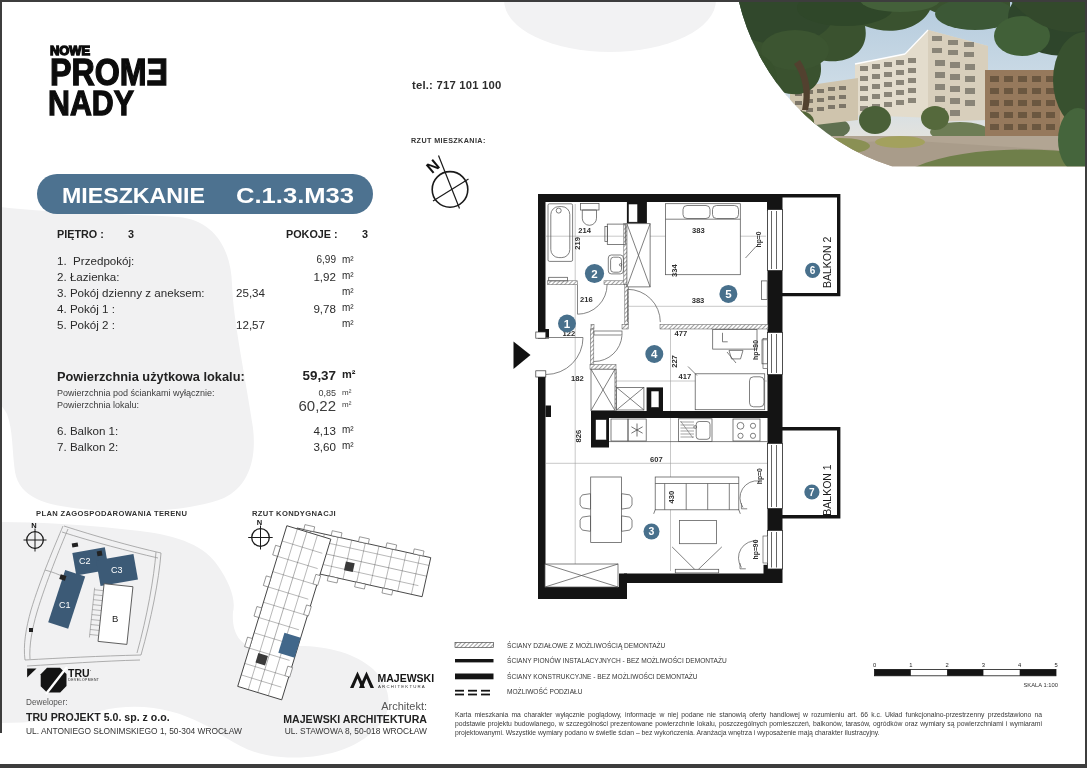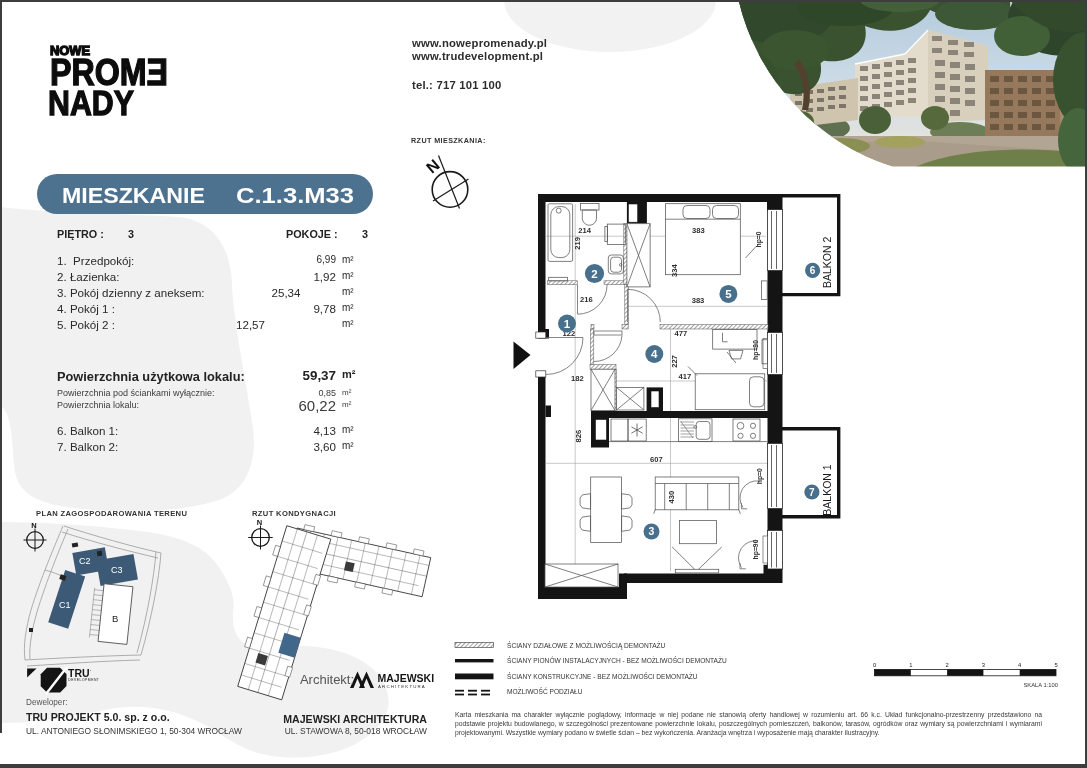--- a/index.html
+++ b/index.html
@@ -213,21 +213,20 @@
   </svg>
 
   <svg class="abs" style="left:40px;top:38px;z-index:2;" width="140" height="80" viewBox="0 0 140 80">
     <g fill="#0c0c0c" stroke="#0c0c0c" stroke-width="1.3" font-family="Liberation Sans,sans-serif" font-weight="bold">
       <text x="10" y="16.5" font-size="12.5" textLength="40" lengthAdjust="spacingAndGlyphs">NOWE</text>
       <text x="10" y="47" font-size="36.5" textLength="118" lengthAdjust="spacingAndGlyphs">PROMƎ</text>
       <text x="8" y="76.5" font-size="35.5" textLength="86" lengthAdjust="spacingAndGlyphs">NADY</text>
     </g>
   </svg>
 
-  <div class="abs hdr" style="left:412px;top:37px;z-index:2;">www.nowepromenady.pl<br>www.trudevelopment.pl</div>
 
   <div class="abs hdr" style="left:412px;top:79px;z-index:2;">tel.: 717 101 100</div>
 
   <div class="abs" style="left:37px;top:174px;width:336px;height:40px;background:#4d7290;border-radius:20px;z-index:2;"></div>
   <svg class="abs" style="left:37px;top:174px;z-index:3;" width="336" height="40" viewBox="0 0 336 40">
     <g fill="#ffffff" font-family="Liberation Sans,sans-serif" font-weight="bold" font-size="22">
       <text x="25" y="28.5" textLength="143" lengthAdjust="spacingAndGlyphs">MIESZKANIE</text>
       <text x="199" y="28.5" textLength="118" lengthAdjust="spacingAndGlyphs">C.1.3.M33</text>
     </g>
   </svg>
@@ -239,21 +238,21 @@
 
   <div class="abs" style="left:57px;top:254px;font-size:11.6px;color:#2a2a2a;z-index:2;">1.&nbsp; Przedpokój:</div>
   <div class="abs" style="left:236px;top:254px;width:100px;text-align:right;font-size:10px;color:#2a2a2a;z-index:2;">6,99</div>
   <div class="abs" style="left:342px;top:254px;font-size:10px;color:#2a2a2a;z-index:2;">m²</div>
 
   <div class="abs" style="left:57px;top:270px;font-size:11.6px;color:#2a2a2a;z-index:2;">2. Łazienka:</div>
   <div class="abs" style="left:236px;top:270px;width:100px;text-align:right;font-size:11.6px;color:#2a2a2a;z-index:2;">1,92</div>
   <div class="abs" style="left:342px;top:270px;font-size:10px;color:#2a2a2a;z-index:2;">m²</div>
 
   <div class="abs" style="left:57px;top:286px;font-size:11.6px;color:#2a2a2a;z-index:2;">3. Pokój dzienny z aneksem:</div>
-  <div class="abs" style="left:236px;top:286px;width:100px;text-align:center;font-size:11.6px;color:#2a2a2a;z-index:2;">25,34</div>
+  <div class="abs" style="left:236px;top:286px;width:100px;text-align:left;font-size:11.6px;color:#2a2a2a;z-index:2;">25,34</div>
   <div class="abs" style="left:342px;top:286px;font-size:10px;color:#2a2a2a;z-index:2;">m²</div>
 
   <div class="abs" style="left:57px;top:302px;font-size:11.6px;color:#2a2a2a;z-index:2;">4. Pokój 1 :</div>
   <div class="abs" style="left:236px;top:302px;width:100px;text-align:right;font-size:11.6px;color:#2a2a2a;z-index:2;">9,78</div>
   <div class="abs" style="left:342px;top:302px;font-size:10px;color:#2a2a2a;z-index:2;">m²</div>
 
   <div class="abs" style="left:57px;top:318px;font-size:11.6px;color:#2a2a2a;z-index:2;">5. Pokój 2 :</div>
   <div class="abs" style="left:236px;top:318px;width:100px;text-align:left;font-size:11.6px;color:#2a2a2a;z-index:2;">12,57</div>
   <div class="abs" style="left:342px;top:318px;font-size:10px;color:#2a2a2a;z-index:2;">m²</div>
 
@@ -794,21 +793,21 @@
     </g>
   </svg>
 
   <div class="abs" style="left:36px;top:509px;font-size:7.6px;font-weight:bold;letter-spacing:0.35px;color:#333;z-index:2;">PLAN ZAGOSPODAROWANIA TERENU</div>
   <div class="abs" style="left:252px;top:509px;font-size:7.6px;font-weight:bold;letter-spacing:0.35px;color:#333;z-index:2;">RZUT KONDYGNACJI</div>
 
   <div class="abs" style="left:26px;top:698px;font-size:8.2px;color:#555;z-index:5;">Deweloper:</div>
   <div class="abs" style="left:26px;top:711px;font-size:10.6px;font-weight:bold;color:#222;z-index:5;">TRU PROJEKT 5.0. sp. z o.o.</div>
   <div class="abs" style="left:26px;top:726px;font-size:8.4px;color:#333;z-index:5;">UL. ANTONIEGO SŁONIMSKIEGO 1, 50-304 WROCŁAW</div>
 
-  <div class="abs" style="left:227px;top:672px;width:200px;text-align:center;font-size:13px;color:#555;z-index:5;">Architekt:</div>
+  <div class="abs" style="left:227px;top:700px;width:200px;text-align:right;font-size:11px;color:#555;z-index:5;">Architekt:</div>
   <div class="abs" style="left:227px;top:713px;width:200px;text-align:right;font-size:10.6px;font-weight:bold;color:#222;z-index:5;">MAJEWSKI ARCHITEKTURA</div>
   <div class="abs" style="left:227px;top:726px;width:200px;text-align:right;font-size:8.4px;color:#333;z-index:5;">UL. STAWOWA 8, 50-018 WROCŁAW</div>
 
   <div class="abs" style="left:507px;top:641.5px;font-size:6.6px;color:#333;z-index:5;">ŚCIANY DZIAŁOWE Z MOŻLIWOŚCIĄ DEMONTAŻU</div>
   <div class="abs" style="left:507px;top:657px;font-size:6.6px;color:#333;z-index:5;">ŚCIANY PIONÓW INSTALACYJNYCH - BEZ MOŻLIWOŚCI DEMONTAŻU</div>
   <div class="abs" style="left:507px;top:672.7px;font-size:6.6px;color:#333;z-index:5;">ŚCIANY KONSTRUKCYJNE - BEZ MOŻLIWOŚCI DEMONTAŻU</div>
   <div class="abs" style="left:507px;top:688.4px;font-size:6.6px;color:#333;z-index:5;">MOŻLIWOŚĆ PODZIAŁU</div>
 
   <div class="abs" style="left:958px;top:682px;width:100px;text-align:right;font-size:5.8px;color:#333;z-index:5;">SKALA 1:100</div>
 

